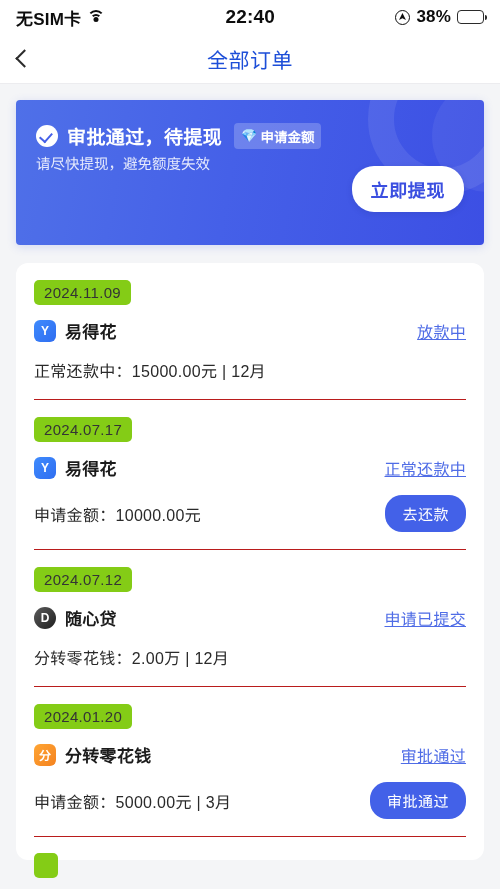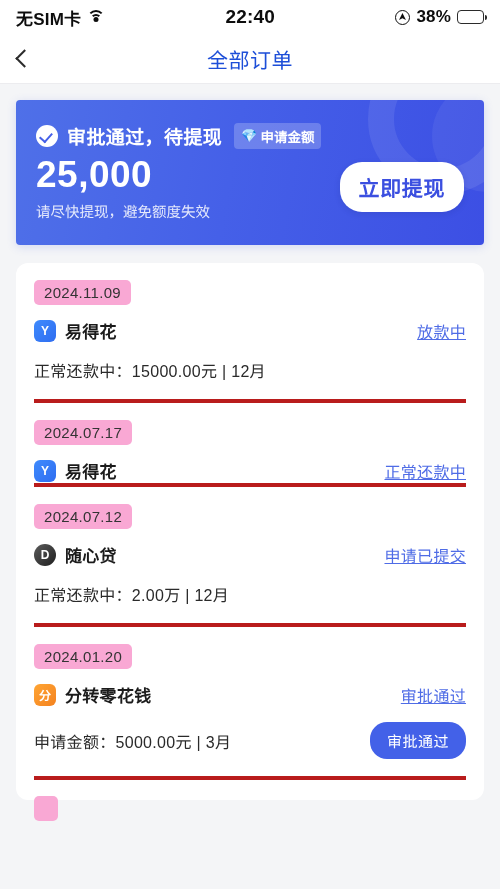--- a/index.html
+++ b/index.html
@@ -81,31 +81,31 @@
     background:rgba(255,255,255,.22); border-radius:4px;
     padding:3px 7px; font-size:13.5px; color:#ffffff; font-weight:bold;
     margin-left:3px;
   }
   .gem{ font-size:13px; line-height:1; }
   .b-amount{ font-size:37px; color:#ffffff; font-weight:bold;
              padding:5px 0 0 20px; letter-spacing:.5px; line-height:1.15; }
   .b-sub{ font-size:14.5px; color:rgba(255,255,255,.86); padding:3px 0 0 20px; }
   .b-cta{
     position:absolute; right:20px; bottom:33px;
-    background:#ffffff; color:#3b4fe0; font-size:21px; font-weight:bold;
+    background:#ffffff; color:#3b4fe0; font-size:18px; font-weight:bold;
     border-radius:22px; padding:10px 19px; border:none; cursor:pointer;
     letter-spacing:.6px; box-shadow:0 2px 6px rgba(20,35,110,.14);
   }
 
   
   .list-card{ background:#ffffff; border-radius:12px; margin-top:18px; padding:0 18px; }
   .order{ padding:17px 0 0 0; position:relative; }
-  .order + .order{ border-top:4px solid #b91c1c; }
+  .order + .order{ border-top:1px solid #b91c1c; }
   .date-chip{
-    display:inline-block; background:#f9a8d4; color:#343434;
+    display:inline-block; background:#84cc16; color:#343434;
     font-size:15px; border-radius:5px; padding:4px 10px; letter-spacing:.3px;
   }
   .o-row{ display:flex; align-items:center; justify-content:space-between;
           margin-top:13px; }
   .o-left{ display:flex; align-items:center; gap:9px; }
   .app-ico{ width:22px; height:22px; border-radius:6px; flex:none;
             display:flex; align-items:center; justify-content:center;
             font-size:12px; color:#fff; font-weight:bold; overflow:hidden; }
   .ico-ydh{ background:linear-gradient(135deg,#3f8bfd,#2f6df0); }
   .ico-sxd{ background:linear-gradient(135deg,#5b5b5b,#1f1f1f); border-radius:50%; }
@@ -160,21 +160,20 @@
 
       <div class="b-row1">
         <span class="check-ico"></span>
         <span class="b-title">审批通过，待提现</span>
         <span class="b-badge">
           <span class="gem">💎</span>
           <span>申请金额</span>
         </span>
       </div>
 
-      <div class="b-amount">25,000</div>
       <div class="b-sub">请尽快提现，避免额度失效</div>
 
       <button class="b-cta">立即提现</button>
     </div>
 
     <div class="list-card" id="orderList">
         <div class="order"><span class="date-chip">2024.11.09</span><div class="o-row">
             <div class="o-left">
               <span class="app-ico ico-ydh">Y</span>
               <span class="app-name">易得花</span>
@@ -183,29 +182,32 @@
           </div><div class="o-row2">
             <span class="o-meta">正常还款中：15000.00元  |  12月</span>
             <span></span>
           </div></div>
         <div class="order"><span class="date-chip">2024.07.17</span><div class="o-row">
             <div class="o-left">
               <span class="app-ico ico-ydh">Y</span>
               <span class="app-name">易得花</span>
             </div>
             <span class="o-status" style="color: rgb(79, 108, 230); text-align: right;">正常还款中</span>
+          </div><div class="o-row2">
+            <span class="o-meta">申请金额：10000.00元</span>
+            <button class="o-btn">去还款</button>
           </div></div>
         <div class="order"><span class="date-chip">2024.07.12</span><div class="o-row">
             <div class="o-left">
               <span class="app-ico ico-sxd">D</span>
               <span class="app-name">随心贷</span>
             </div>
             <span class="o-status" style="color: rgb(79, 108, 230);">申请已提交</span>
           </div><div class="o-row2">
-            <span class="o-meta">正常还款中：2.00万  |  12月</span>
+            <span class="o-meta">分转零花钱：2.00万  |  12月</span>
             <span></span>
           </div></div>
         <div class="order"><span class="date-chip">2024.01.20</span><div class="o-row">
             <div class="o-left">
               <span class="app-ico ico-fzl">分</span>
               <span class="app-name">分转零花钱</span>
             </div>
             <span class="o-status" style="color: rgb(79, 108, 230);">审批通过</span>
           </div><div class="o-row2">
             <span class="o-meta">申请金额：5000.00元  |  3月</span>

